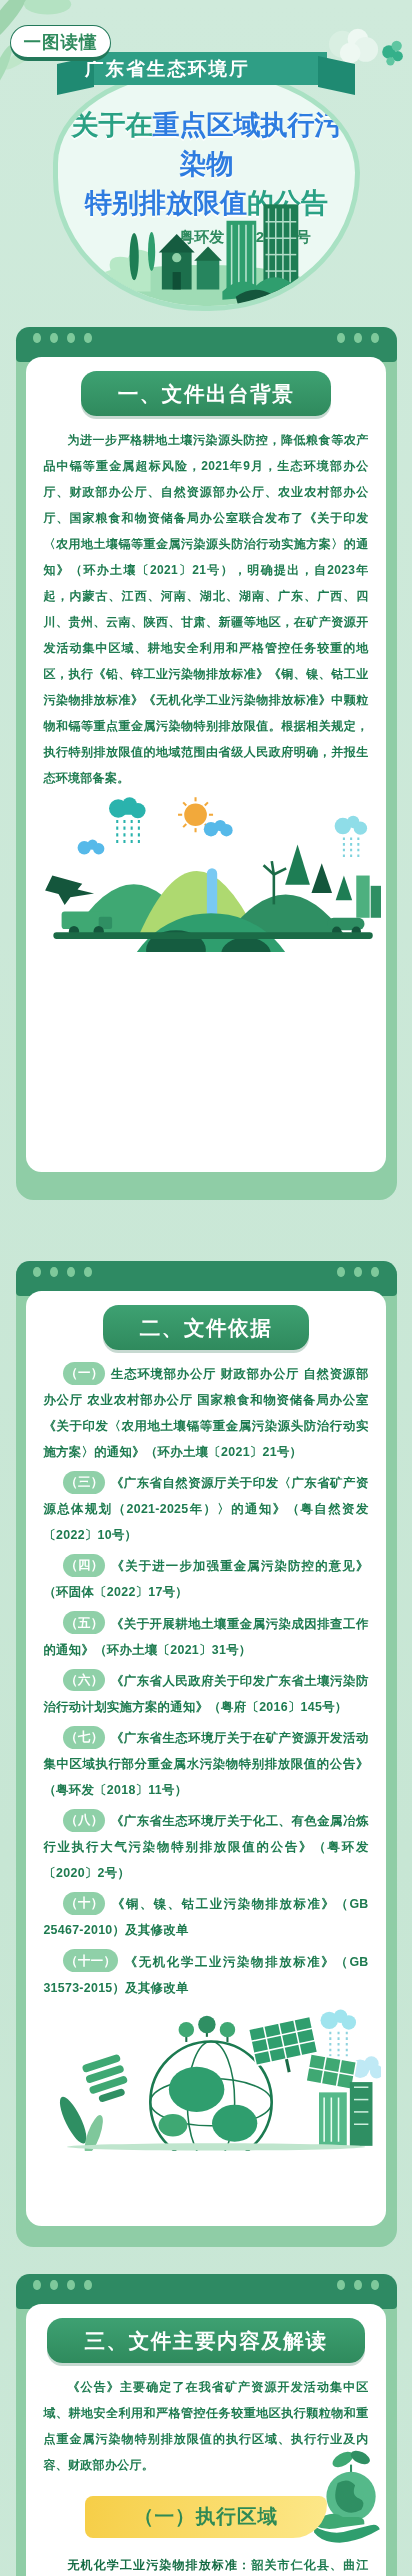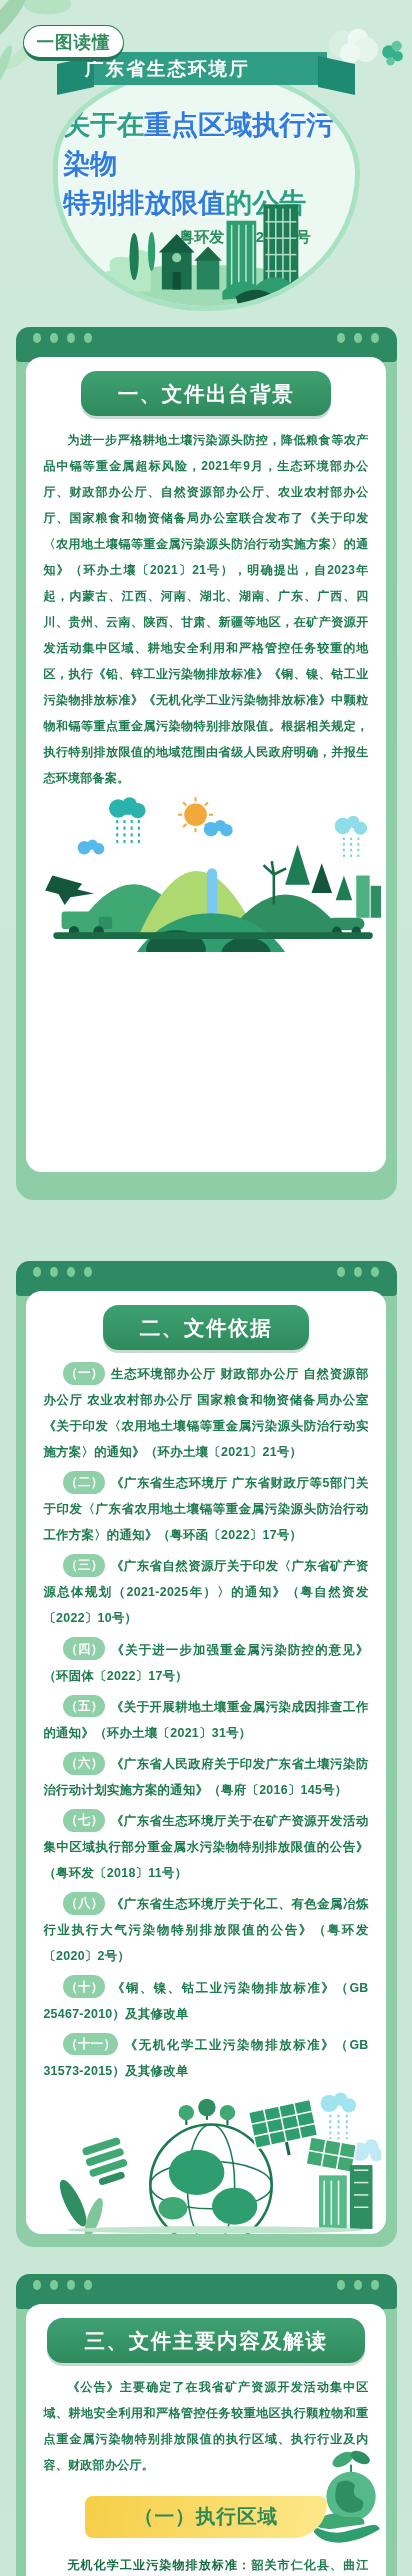--- a/index.html
+++ b/index.html
@@ -7,33 +7,33 @@
   .page{position:relative;width:412px;height:3709px;overflow:hidden;
     background:
       repeating-linear-gradient(0deg, rgba(255,255,255,.38) 0 0.5px, transparent 0.5px 29px),
       repeating-linear-gradient(90deg, rgba(255,255,255,.38) 0 0.5px, transparent 0.5px 29px),
       linear-gradient(180deg,#cfeadb 0%,#c7e6d4 50%,#cfeadb 100%);
   }
   
   .hero{position:absolute;top:0;left:0;width:412px;height:315px;}
   .deco-leaves{position:absolute;top:-5.2px;left:-9.3px;}
   .deco-clouds{position:absolute;top:20.6px;right:5.2px;}
-  .badge{position:absolute;top:25px;left:23px;background:#fff;border:1.5px solid #23785a;
+  .badge{position:absolute;top:25px;left:10px;background:#fff;border:1.5px solid #23785a;
     border-bottom-width:4.6px;border-radius:18px;padding:3.6px 12.4px;color:#2f8a5d;
     font-size:17.5px;font-weight:800;z-index:4;letter-spacing:1px;}
   .ribbon{position:absolute;top:52px;left:50%;transform:translateX(-50%);width:242px;height:33px;
     background:#2f9e85;color:#fff;font-size:18.5px;font-weight:800;line-height:33px;text-align:left;
     letter-spacing:2.1px;z-index:3;}
   .ribbon::before,.ribbon::after{content:"";position:absolute;top:8.2px;width:37px;height:31px;
     background:#1f8a72;z-index:-1;}
   .ribbon::before{left:-28px;transform:skewY(-12deg);}
   .ribbon::after{right:-28px;transform:skewY(12deg);}
   .blob{position:absolute;top:68px;left:53px;width:297px;height:233px;background:#ecf9f3;
     border:5.7px solid #a9e1c3;border-radius:48% 52% 50% 50% / 40% 44% 58% 56%;overflow:hidden;z-index:2;}
-  .title{margin:33px 5.2px 0;font-size:27px;line-height:39px;font-weight:900;
+  .title{margin:33px 5.2px 0;text-align:center;font-size:27px;line-height:39px;font-weight:900;
     text-shadow:0 2.1px 0 rgba(255,255,255,.9);}
   .t-green{color:#2aa184;}
   .t-blue{color:#2e7ce0;}
   .docno{margin-top:5.2px;text-align:center;padding-left:77px;font-size:15px;font-weight:700;color:#2e8a5f;}
   .city{position:absolute;left:50%;bottom:-3.1px;transform:translateX(-50%);}
   
   .card{position:absolute;left:15.5px;width:381px;}
   .card1{top:327px;height:873px;}
   .card2{top:1261px;height:986px;}
   .card3{top:2274px;height:1363px;}
@@ -237,21 +237,20 @@
         </div>
       <div class="dotrow">
           <span class="dot"></span>
           <span class="dot"></span>
           <span class="dot"></span>
         </div>
     </div>
     <div class="white">
       <div class="pill">二、文件依据</div>
       <p class="item"><span class="nb">（一）</span><span>生态环境部办公厅 财政部办公厅 自然资源部办公厅 农业农村部办公厅 国家粮食和物资储备局办公室《关于印发〈农用地土壤镉等重金属污染源头防治行动实施方案〉的通知》（环办土壤〔2021〕21号）</span></p>
-      <p class="item"><span class="nb">（二）</span><span>《广东省生态环境厅 广东省财政厅等5部门关于印发〈广东省农用地土壤镉等重金属污染源头防治行动工作方案〉的通知》（粤环函〔2022〕17号）</span></p>
       <p class="item"><span class="nb">（三）</span><span>《广东省自然资源厅关于印发〈广东省矿产资源总体规划（2021-2025年）〉的通知》（粤自然资发〔2022〕10号）</span></p>
       <p class="item"><span class="nb">（四）</span><span>《关于进一步加强重金属污染防控的意见》（环固体〔2022〕17号）</span></p>
       <p class="item"><span class="nb">（五）</span><span>《关于开展耕地土壤重金属污染成因排查工作的通知》（环办土壤〔2021〕31号）</span></p>
       <p class="item"><span class="nb">（六）</span><span>《广东省人民政府关于印发广东省土壤污染防治行动计划实施方案的通知》（粤府〔2016〕145号）</span></p>
       <p class="item"><span class="nb">（七）</span><span>《广东省生态环境厅关于在矿产资源开发活动集中区域执行部分重金属水污染物特别排放限值的公告》（粤环发〔2018〕11号）</span></p>
       <p class="item"><span class="nb">（八）</span><span>《广东省生态环境厅关于化工、有色金属冶炼行业执行大气污染物特别排放限值的公告》（粤环发〔2020〕2号）</span></p>
       <p class="item"><span class="nb">（十）</span><span>《铜、镍、钴工业污染物排放标准》（GB 25467-2010）及其修改单</span></p>
       <p class="item"><span class="nb">（十一）</span><span>《无机化学工业污染物排放标准》（GB 31573-2015）及其修改单</span></p>
       <svg class="scene" width="340" height="144" viewBox="0 0 660 280">
         <g fill="#9fe4ee">

